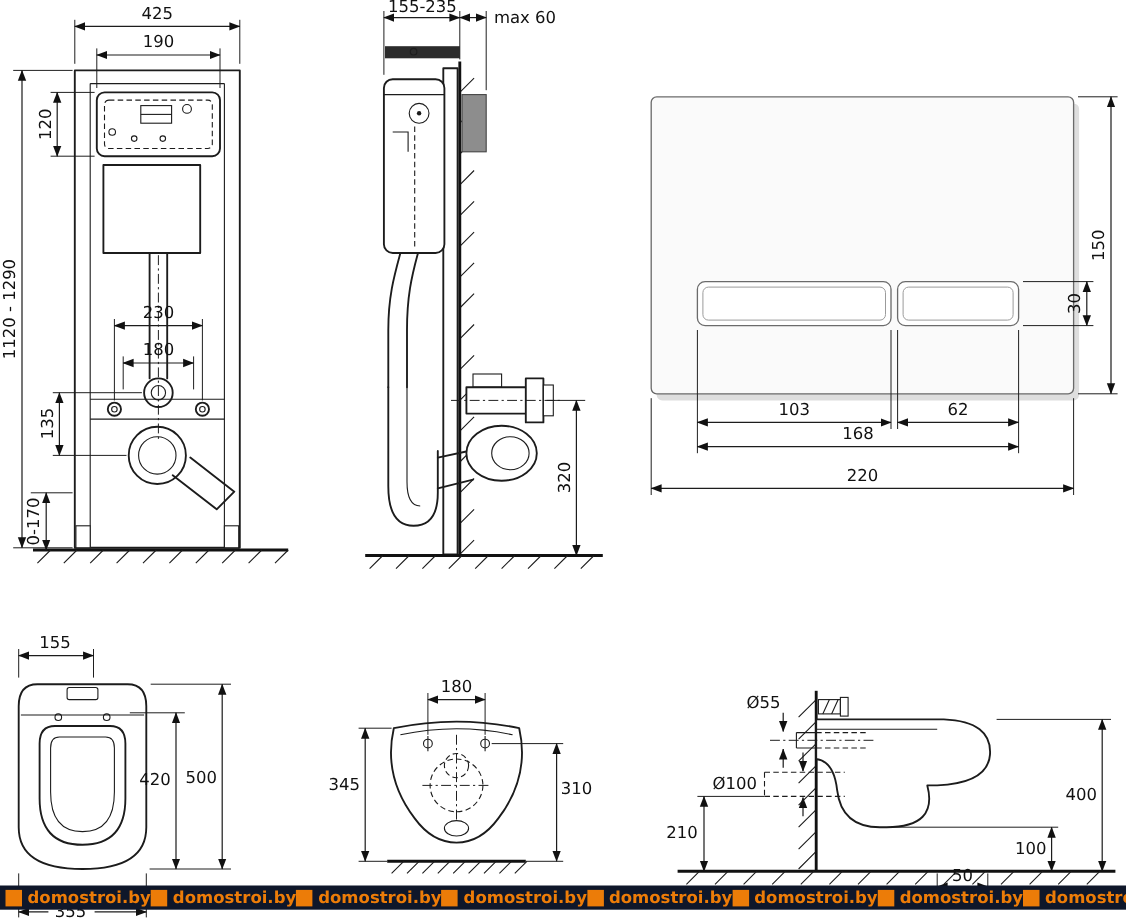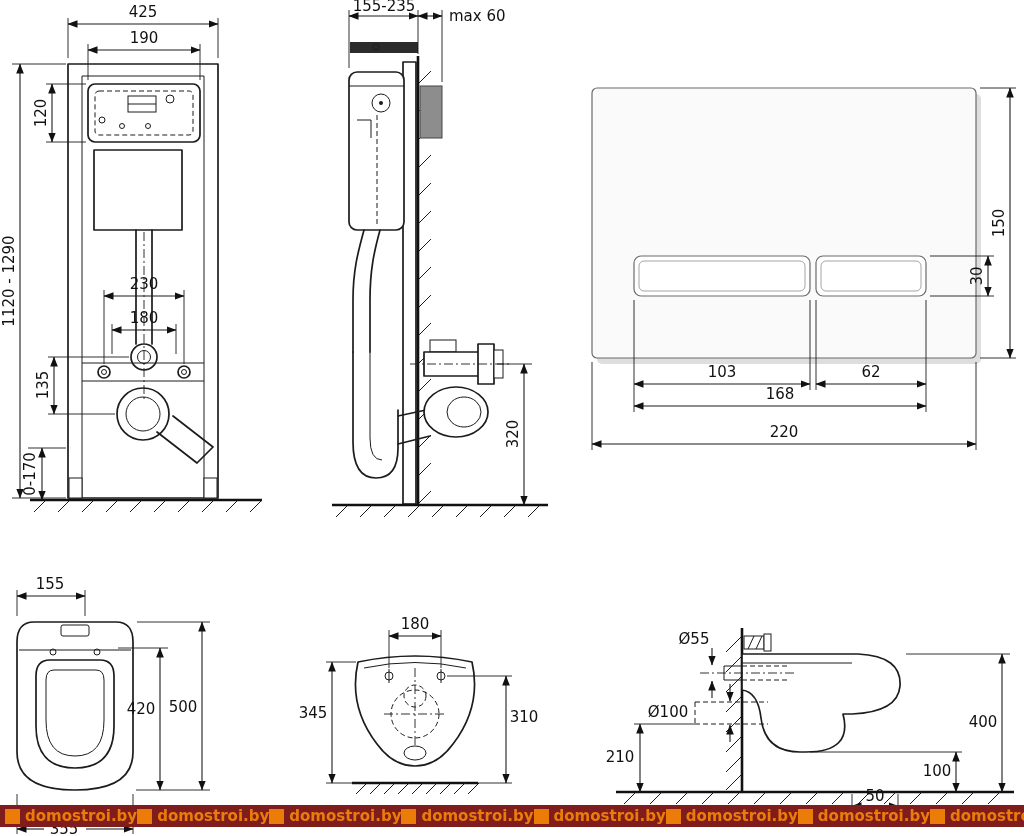--- a/index.html
+++ b/index.html
@@ -12,21 +12,21 @@
   .thinf{ stroke:#1c1c1c; stroke-width:1;   fill:#ffffff; }
   .dim  { stroke:#1c1c1c; stroke-width:1.1; fill:none; marker-start:url(#ar); marker-end:url(#ar); }
   .dime { stroke:#1c1c1c; stroke-width:1.1; fill:none; marker-end:url(#ar); }
   .dims { stroke:#1c1c1c; stroke-width:1.1; fill:none; marker-start:url(#ar); }
   .ext  { stroke:#1c1c1c; stroke-width:0.9; fill:none; }
   .dash { stroke:#1c1c1c; stroke-width:0.9; fill:none; stroke-dasharray:9 3 2 3; }
   .dsh  { stroke:#1c1c1c; stroke-width:1;   fill:none; stroke-dasharray:5 3; }
   .grd  { stroke:#111111; stroke-width:2.6; fill:none; }
   .lbl  { font-size:15px; fill:#111; text-anchor:middle; }
   .lbls { font-size:15px; fill:#111; text-anchor:start; }
-  .wm { position:absolute; left:0; top:805px; width:1024px; height:22px; background:#7f1d1d;
+  .wm { position:absolute; left:0; top:805px; width:1024px; height:22px; background:#0f172a;
         display:flex; align-items:center; justify-content:space-between; padding:0 5px; }
   .wm-item { display:flex; align-items:center; gap:5px; white-space:nowrap; }
   .wm-sq { width:15px; height:15px; display:inline-block; }
   .wm-text { font-size:15px; font-weight:600; }
 </style>
 </head>
 <body>
 
 <svg id="drawing" width="1024" height="836" viewBox="0 0 1024 836">
   <defs>

